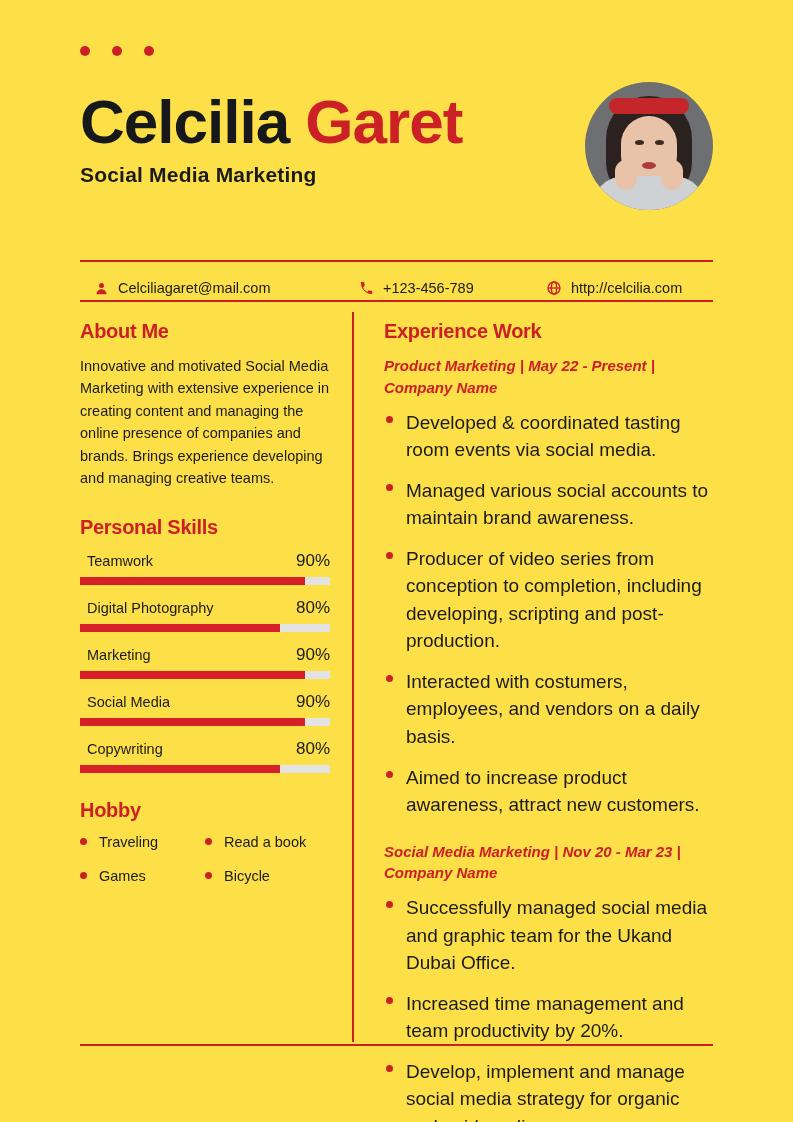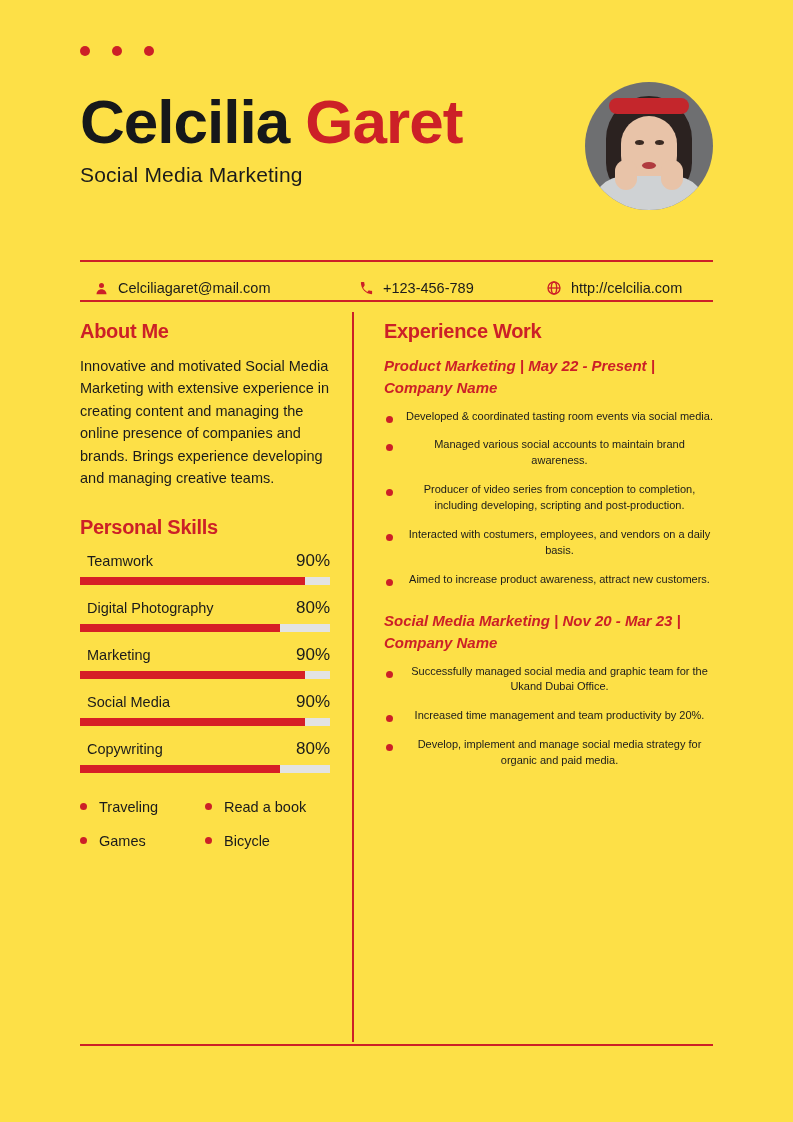--- a/index.html
+++ b/index.html
@@ -48,21 +48,21 @@
     font-weight: bold;
     line-height: 1.02;
     letter-spacing: -1px;
     color: #16181a;
     white-space: nowrap;
   }
   .name .last { color: #cc2027; }
   .role {
     margin-top: 10px;
     font-size: 21px;
-    font-weight: 400;
+    font-weight: 700;
     color: #1b1b1b;
     letter-spacing: .2px;
   }
   .avatar {
     width: 128px;
     height: 128px;
     border-radius: 50%;
     overflow: hidden;
     position: relative;
     background: #6e6f71;
@@ -248,24 +248,23 @@
     font-weight: bold;
     color: #cc2027;
     line-height: 1.45;
     margin-bottom: 10px;
   }
   .job:not(:first-of-type) { margin-top: 22px; }
   ul.bullets { list-style: none; }
   ul.bullets li {
     position: relative;
     padding-left: 22px;
-    font-size: 11px;
+    font-size: 19px;
     line-height: 1.45;
     margin-bottom: 13px;
-    text-align: center;
   }
   ul.bullets li:before {
     content: "";
     position: absolute;
     left: 2px;
     top: 7px;
     width: 7px; height: 7px;
     border-radius: 50%;
     background: #cc2027;
   }
@@ -390,20 +389,21 @@
           <span>Copywriting</span>
           <span class="pct">80%</span>
         </div>
         <div class="bar">
             <i style="width: 80%;"></i>
           </div>
       </div>
     </div>
 
     <div class="hobby">
+      <h2 class="sec">Hobby</h2>
       <div class="hobby-grid">
         <div class="hobby-item">
           <span class="dot"></span>
           <span>Traveling</span>
         </div>
         <div class="hobby-item">
           <span class="dot"></span>
           <span>Read a book</span>
         </div>
         <div class="hobby-item">

